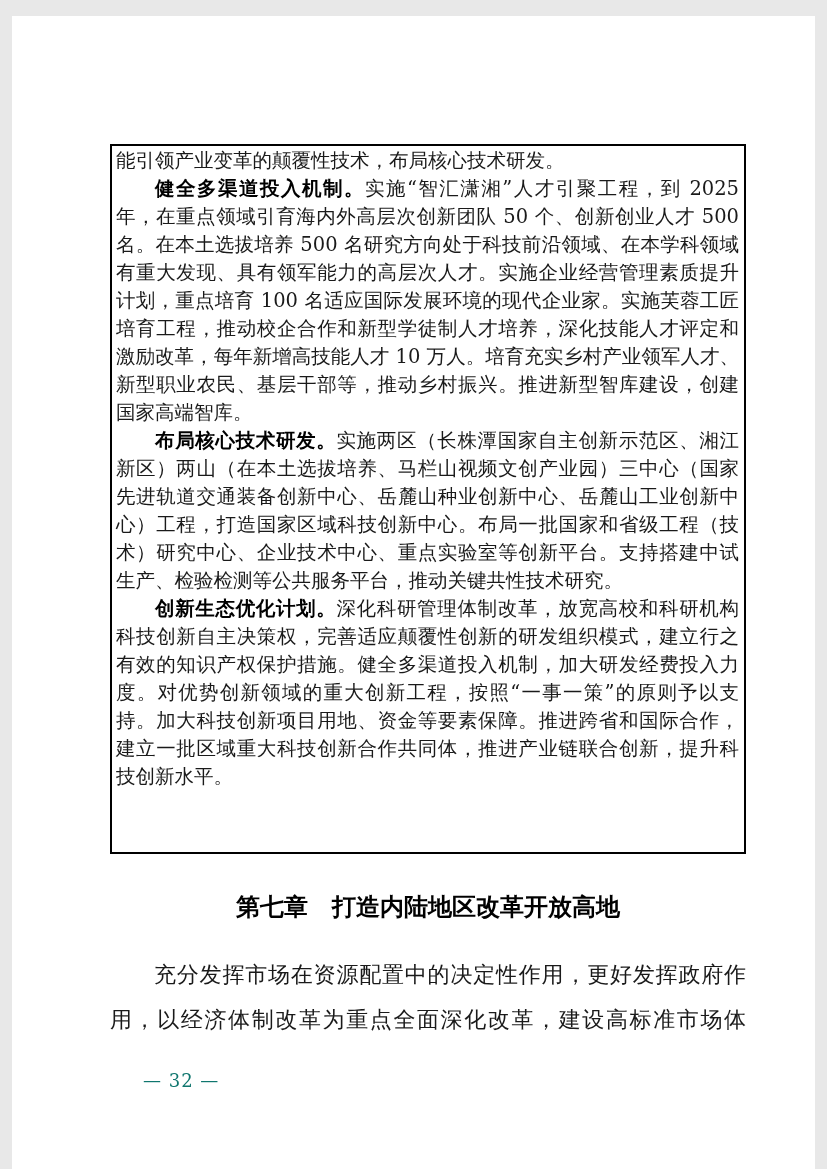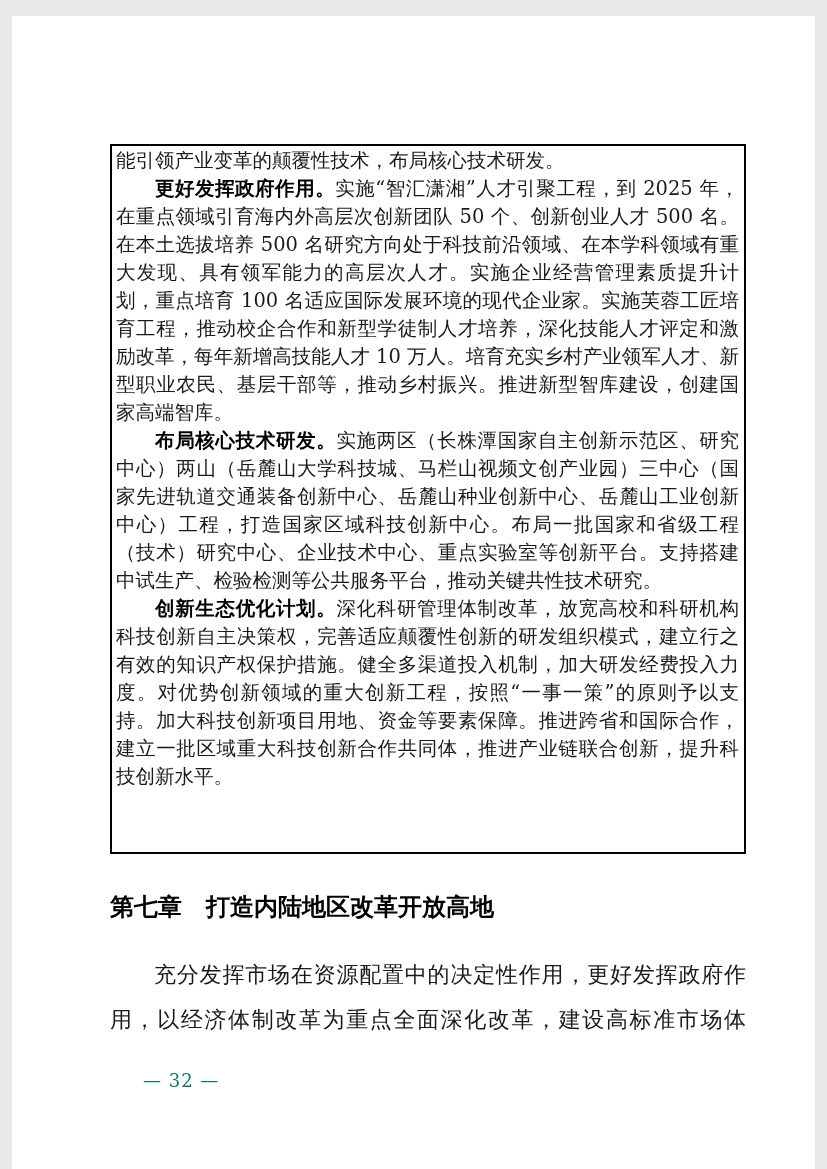--- a/index.html
+++ b/index.html
@@ -40,21 +40,21 @@
     font-family: "DejaVu Sans", "Liberation Sans", sans-serif;
     font-weight: bold;
     color: #000000;
   }
 
   .chapter-title {
     position: absolute;
     left: 98px;
     top: 876px;
     width: 636px;
-    text-align: left;
+    text-align: center;
     font-family: "DejaVu Sans", "Liberation Sans", sans-serif;
     font-weight: bold;
     font-size: 24px;
     line-height: 30px;
     color: #000000;
     white-space: nowrap;
   }
 
   .intro-par {
     position: absolute;
@@ -83,23 +83,23 @@
 </head>
 <body>
 
 <div class="page">
 
   <div class="doc-box">
 
     <p class="body-par continuation"><span>能引领产业变革的颠覆性技术，布局核心技术研发。</span></p>
 
 
-    <p class="body-par"><span class="par-lead">更好发挥政府作用。</span><span>实施“智汇潇湘”人才引聚工程，到 2025 年，在重点领域引育海内外高层次创新团队 50 个、创新创业人才 500 名。在本土选拔培养 500 名研究方向处于科技前沿领域、在本学科领域有重大发现、具有领军能力的高层次人才。实施企业经营管理素质提升计划，重点培育 100 名适应国际发展环境的现代企业家。实施芙蓉工匠培育工程，推动校企合作和新型学徒制人才培养，深化技能人才评定和激励改革，每年新增高技能人才 10 万人。培育充实乡村产业领军人才、新型职业农民、基层干部等，推动乡村振兴。推进新型智库建设，创建国家高端智库。</span></p>
+    <p class="body-par"><span class="par-lead">健全多渠道投入机制。</span><span>实施“智汇潇湘”人才引聚工程，到 2025 年，在重点领域引育海内外高层次创新团队 50 个、创新创业人才 500 名。在本土选拔培养 500 名研究方向处于科技前沿领域、在本学科领域有重大发现、具有领军能力的高层次人才。实施企业经营管理素质提升计划，重点培育 100 名适应国际发展环境的现代企业家。实施芙蓉工匠培育工程，推动校企合作和新型学徒制人才培养，深化技能人才评定和激励改革，每年新增高技能人才 10 万人。培育充实乡村产业领军人才、新型职业农民、基层干部等，推动乡村振兴。推进新型智库建设，创建国家高端智库。</span></p>
 
-    <p class="body-par"><span class="par-lead">布局核心技术研发。</span><span>实施两区（长株潭国家自主创新示范区、研究中心）两山（岳麓山大学科技城、马栏山视频文创产业园）三中心（国家先进轨道交通装备创新中心、岳麓山种业创新中心、岳麓山工业创新中心）工程，打造国家区域科技创新中心。布局一批国家和省级工程（技术）研究中心、企业技术中心、重点实验室等创新平台。支持搭建中试生产、检验检测等公共服务平台，推动关键共性技术研究。</span></p>
+    <p class="body-par"><span class="par-lead">布局核心技术研发。</span><span>实施两区（长株潭国家自主创新示范区、湘江新区）两山（在本土选拔培养、马栏山视频文创产业园）三中心（国家先进轨道交通装备创新中心、岳麓山种业创新中心、岳麓山工业创新中心）工程，打造国家区域科技创新中心。布局一批国家和省级工程（技术）研究中心、企业技术中心、重点实验室等创新平台。支持搭建中试生产、检验检测等公共服务平台，推动关键共性技术研究。</span></p>
 
     <p class="body-par"><span class="par-lead">创新生态优化计划。</span><span>深化科研管理体制改革，放宽高校和科研机构科技创新自主决策权，完善适应颠覆性创新的研发组织模式，建立行之有效的知识产权保护措施。健全多渠道投入机制，加大研发经费投入力度。对优势创新领域的重大创新工程，按照“一事一策”的原则予以支持。加大科技创新项目用地、资金等要素保障。推进跨省和国际合作，建立一批区域重大科技创新合作共同体，推进产业链联合创新，提升科技创新水平。</span></p>
 
   </div>
 
   <h2 class="chapter-title">第七章　打造内陆地区改革开放高地</h2>
 
   <p class="intro-par">充分发挥市场在资源配置中的决定性作用，更好发挥政府作用，以经济体制改革为重点全面深化改革，建设高标准市场体系，</p>
 
   <div class="page-number">— 32 —</div>

